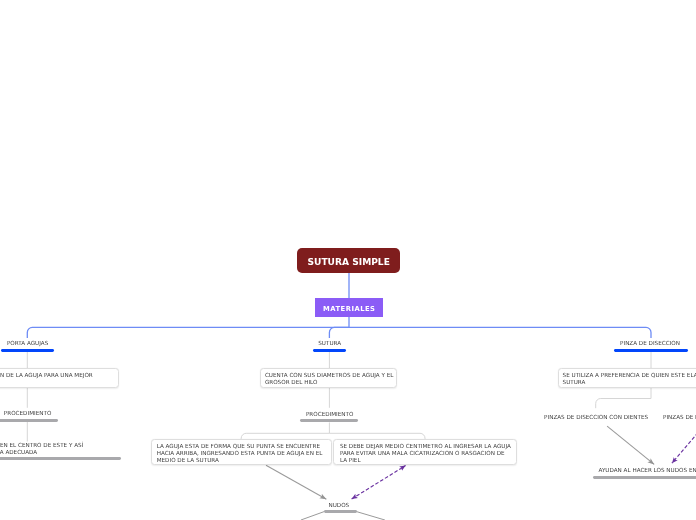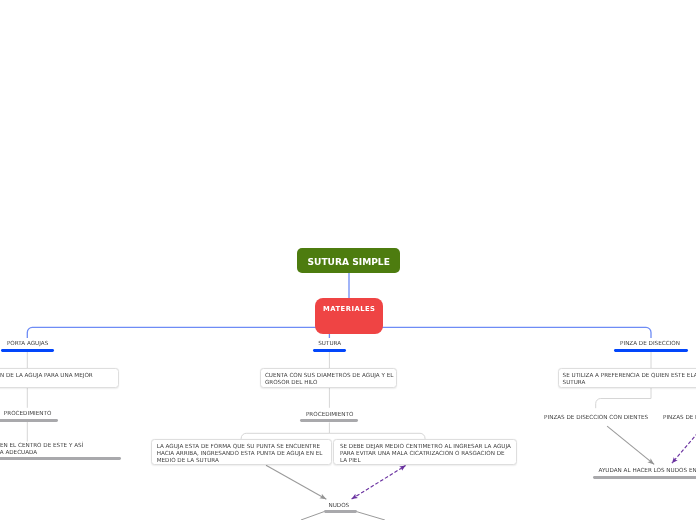--- a/index.html
+++ b/index.html
@@ -4,25 +4,25 @@
 <title>Mind Map</title>
 <style>
   html,body{margin:0;padding:0;}
   body{width:696px;height:520px;background:#ffffff;overflow:hidden;
        font-family:"DejaVu Sans",sans-serif;}
   #canvas{filter:opacity(99.9%);position:relative;width:696px;height:520px;overflow:hidden;background:#ffffff;}
   #wires{position:absolute;left:0;top:0;width:696px;height:520px;}
 
   
   .rootbox{position:absolute;left:297.4px;top:247.6px;width:102.6px;height:25.4px;
-           background:#4d7c0f;border-radius:5px;}
+           background:#7f1d1d;border-radius:5px;}
   .rootbox span{position:absolute;left:0;top:8.3px;width:102.6px;text-align:center;
            color:#ffffff;font-weight:bold;font-size:9.1px;line-height:12px;}
-  .lvl2box{position:absolute;left:314.7px;top:298.2px;width:68.6px;height:36px;
-           background:#ef4444;border-radius:8px;}
+  .lvl2box{position:absolute;left:314.7px;top:298.2px;width:68.6px;height:19px;
+           background:#8b5cf6;border-radius:0;}
   .lvl2box span{position:absolute;left:0;top:6.4px;width:68.6px;text-align:center;
            color:#ffffff;font-weight:bold;font-size:6.75px;line-height:9px;
            letter-spacing:0.5px;text-indent:0.5px;}
 
   
   .tnode{position:absolute;color:#3f3f3f;font-size:5.65px;line-height:7px;}
   .tnode.c{text-align:center;}
   .bar{position:absolute;border-radius:1.4px;}
   .bar.blue{background:#0246fb;}
   .bar.gray{background:#a9a9ac;}

